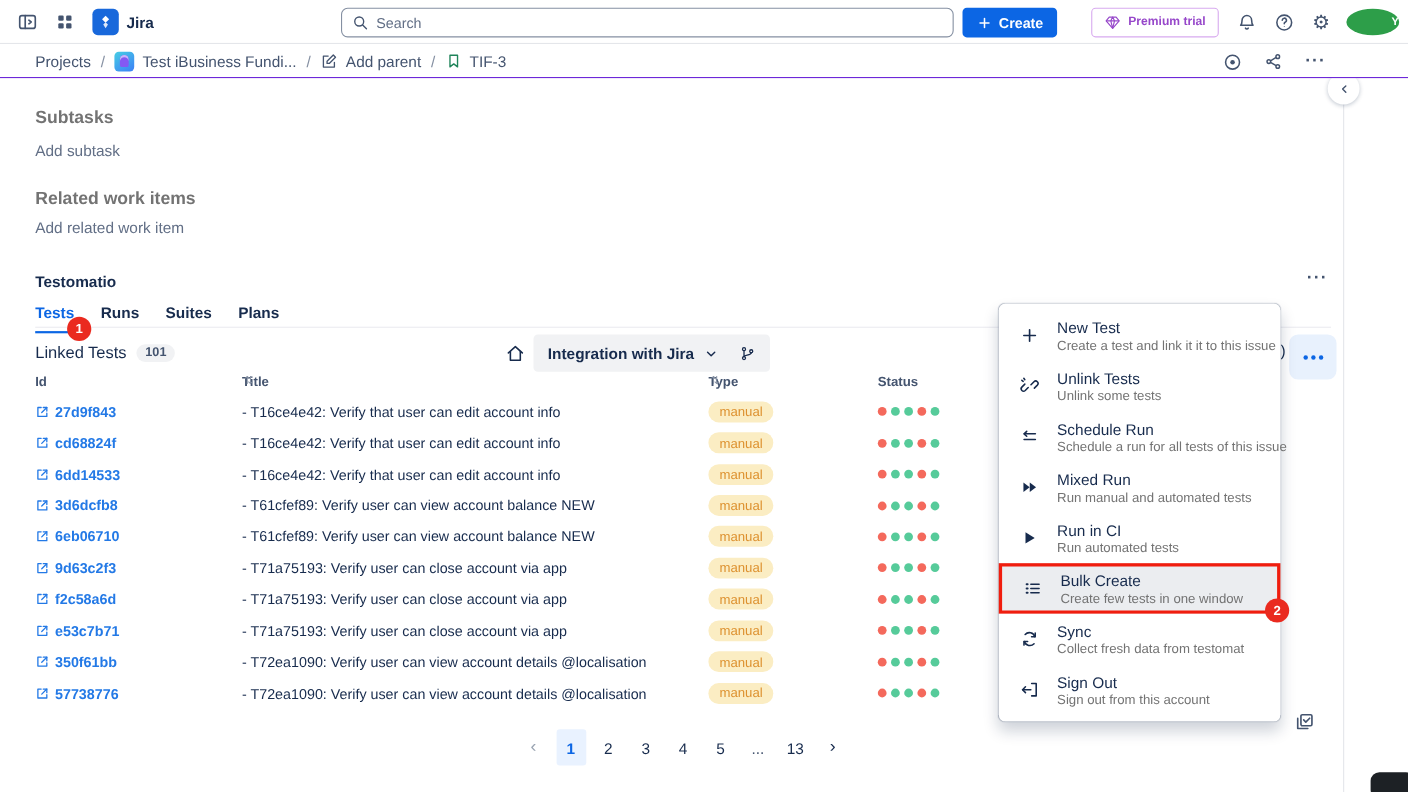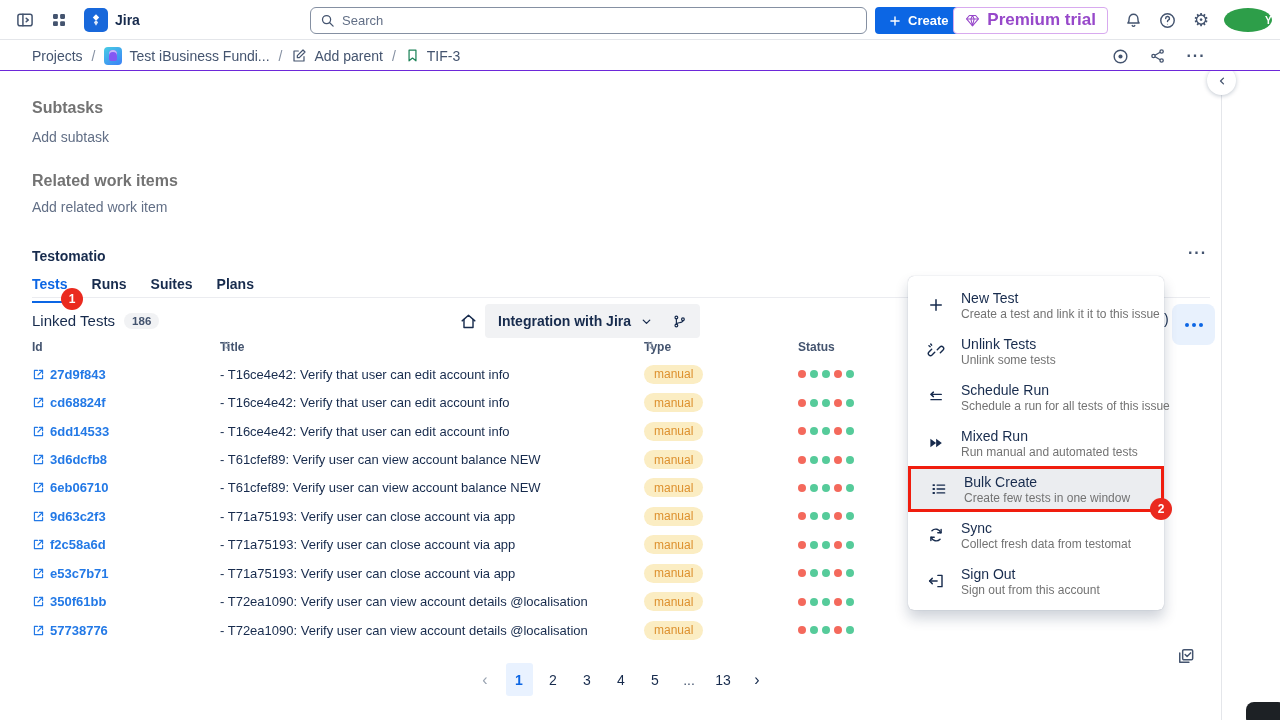--- a/index.html
+++ b/index.html
@@ -11,21 +11,21 @@
   .tb-left { position:absolute; left:10px; top:0; height:40px; display:flex; align-items:center; gap:4px; }
   .icon-btn { width:30px; height:30px; display:flex; align-items:center; justify-content:center; background:none; border:none; color:#44546f; cursor:pointer; border-radius:4px; }
   .brand { display:flex; align-items:center; gap:7px; margin-left:6px; }
   .jira-logo { width:24px; height:24px; border-radius:5px; background:#1868db; display:flex; align-items:center; justify-content:center; }
   .brand-name { font-size:14px; font-weight:700; color:#172b4d; }
   .search-wrap { position:absolute; left:310px; top:7px; width:557px; height:27px; border:1px solid #8590a2; border-radius:6px; display:flex; align-items:center; padding:0 9px; gap:7px; background:#fff; }
   .search-wrap input { flex:1; border:none; outline:none; font-size:13px; color:#172b4d; font-family:inherit; background:transparent; }
   .search-wrap input::placeholder { color:#626f86; }
   .create-btn { position:absolute; left:875px; top:7px; height:27px; padding:0 13px; background:#0c66e4; color:#fff; border:none; border-radius:4px; font-size:13px; font-weight:600; display:flex; align-items:center; gap:6px; cursor:pointer; font-family:inherit; }
   .tb-right { position:absolute; right:8px; top:0; height:40px; display:flex; align-items:center; gap:4px; }
-  .premium-btn { height:27px; padding:0 11px; border:1px solid #d8aaef; border-radius:4px; background:#fff; color:#9748ca; font-size:17px; font-weight:600; display:flex; align-items:center; gap:7px; margin-right:6px; cursor:pointer; font-family:inherit; }
+  .premium-btn { height:27px; padding:0 11px; border:1px solid #d8aaef; border-radius:4px; background:#fff; color:#9748ca; font-size:11px; font-weight:600; display:flex; align-items:center; gap:7px; margin-right:6px; cursor:pointer; font-family:inherit; }
   .avatar { width:24px; height:24px; border-radius:50%; background:#2d9e49; color:#fff; font-size:10px; font-weight:700; display:flex; align-items:center; justify-content:center; margin-left:4px; cursor:pointer;padding-left:48px; }
   .gear-glyph { font-size:18px; line-height:1; }
 
   
   .crumb-bar { position:absolute; left:0; top:40px; right:0; height:31px; border-bottom:1px solid #6d28d9; background:#fff; z-index:5; }
   .crumbs { position:absolute; left:32px; top:0; height:31px; display:flex; align-items:center; gap:9px; font-size:14px; color:#44546f; }
   .crumb { display:flex; align-items:center; gap:7px; cursor:pointer; color:#44546f; }
   .crumb-sep { color:#8590a2; }
   .proj-ico { width:18px; height:18px; border-radius:4px; background:linear-gradient(145deg,#46c6e6 10%,#3d87f5 90%); position:relative; }
   .proj-ico::after { content:""; position:absolute; left:5px; top:3px; width:8px; height:11px; border-radius:4px 4px 2px 2px; background:#8458f3; box-shadow:inset 0 2px 0 #c9b6fa; }
@@ -253,21 +253,21 @@
 
   <span class="tab"><span>Suites</span></span>
 
   <span class="tab"><span>Plans</span></span>
 </nav>
   <div class="tabs-rule"></div>
   <div class="badge-red tab-badge">1</div>
 
   <div class="linked-title">
     <span>Linked Tests</span>
-    <span class="count-pill">186</span>
+    <span class="count-pill">101</span>
   </div>
   <button class="icon-btn home-btn" aria-label="home">
     <svg width="19" height="19" viewBox="0 0 24 24" fill="none" stroke="currentColor" stroke-width="1.8" stroke-linecap="round" stroke-linejoin="round">
         <path d="M4 11.2L12 4l8 7.2"></path>
         <path d="M6.3 9.5V19.5h11.4V9.5"></path>
       </svg>
   </button>
   <div class="filter-pill">
     <span>Integration with Jira</span>
     <span>
@@ -643,20 +643,31 @@
             <path d="M4.5 6.3v11.4l7.6-5.7z"></path>
             <path d="M12.2 6.3v11.4l7.6-5.7z"></path>
           </svg>
         </span>
     <span class="mi-text">
       <span class="mi-title">Mixed Run</span>
       <span class="mi-sub">Run manual and automated tests</span>
     </span>
   </div>
 
+  <div class="menu-item">
+    <span class="mi-icon">
+          <svg width="18" height="18" viewBox="0 0 24 24" fill="currentColor">
+            <path d="M7 5.3v13.4l11.2-6.7z"></path>
+          </svg>
+        </span>
+    <span class="mi-text">
+      <span class="mi-title">Run in CI</span>
+      <span class="mi-sub">Run automated tests</span>
+    </span>
+  </div>
 
   <div class="menu-item highlighted">
     <span class="mi-icon">
           <svg width="18" height="18" viewBox="0 0 24 24" fill="none" stroke="currentColor" stroke-width="1.9" stroke-linecap="round">
             <path d="M9.5 6.8h10M9.5 12h10M9.5 17.2h10"></path>
             <path d="M4.5 6.8h1M4.5 12h1M4.5 17.2h1" stroke-width="2.6"></path>
           </svg>
         </span>
     <span class="mi-text">
       <span class="mi-title">Bulk Create</span>

